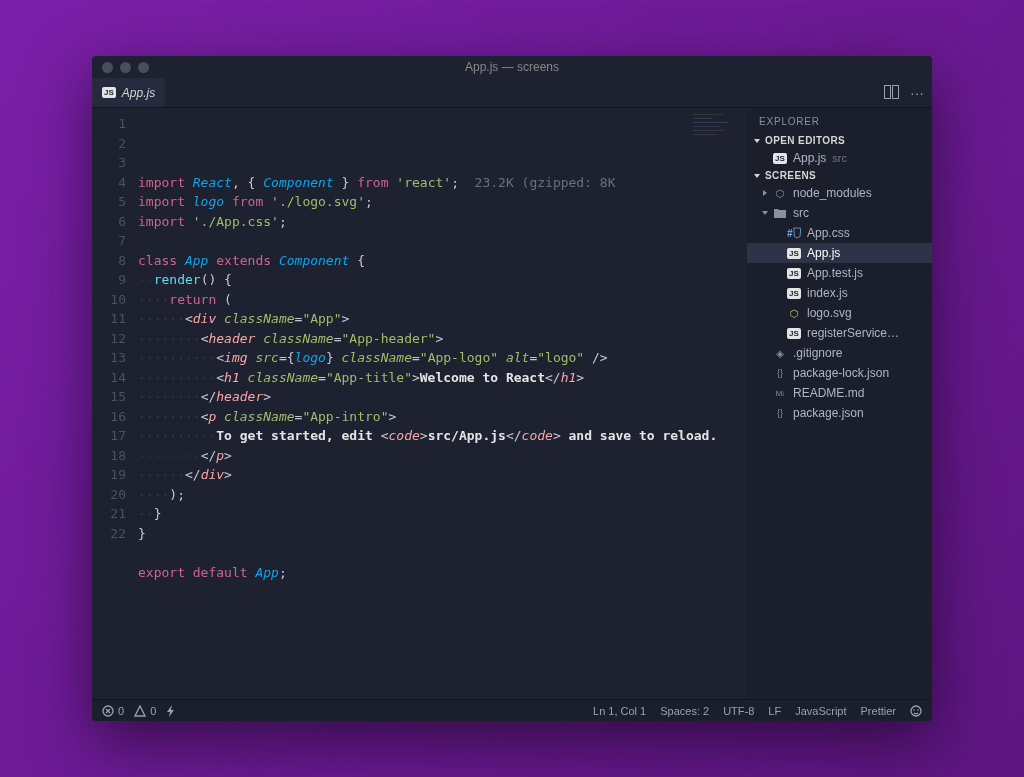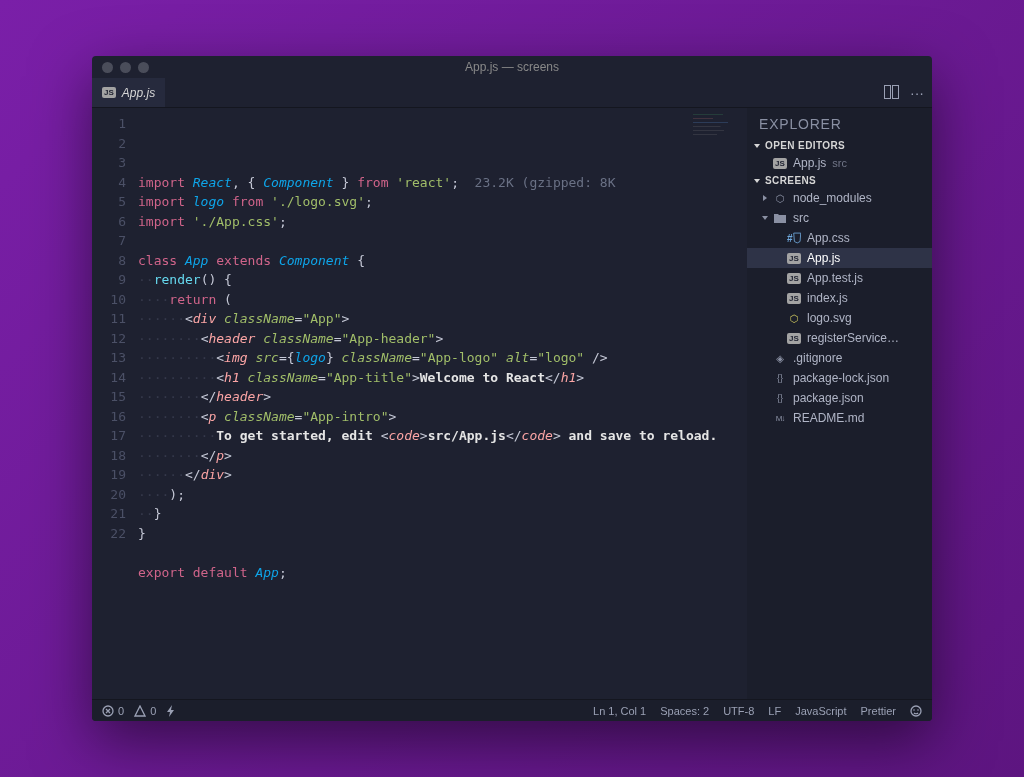--- a/index.html
+++ b/index.html
@@ -55,21 +55,21 @@
     align-items: center;
     gap: 6px;
     padding: 0 10px;
     height: 100%;
     color: #d6d6d6;
     font-size: 12px;
     font-style: italic;
     background: #262a3d;
   }
   .tab .js-badge, .js-badge {
-    background: #a3a3a3;
+    background: #e5e5e5;
     color: #1e2130;
     font-size: 8px;
     font-weight: 700;
     padding: 1px 2px;
     border-radius: 2px;
     font-style: normal;
   }
   .tab-actions {
     margin-left: auto;
     display: flex;
@@ -136,21 +136,21 @@
   
   .sidebar {
     width: 185px;
     background: #1b1e2b;
     color: #b0b5c6;
     font-size: 12px;
     padding-top: 6px;
     overflow: hidden;
   }
   .sb-title {
-    font-size: 14px;
+    font-size: 10px;
     letter-spacing: 0.8px;
     color: #8a90a3;
     padding: 2px 12px 6px;
   }
   .sb-section {
     font-size: 10px;
     font-weight: 700;
     letter-spacing: 0.4px;
     color: #d6d6d6;
     padding: 2px 8px;
@@ -339,26 +339,26 @@
           </div>
           <div class="sb-item depth1">
             <span class="ico ico-git"></span>
             <span>.gitignore</span>
           </div>
           <div class="sb-item depth1">
             <span class="ico ico-json"></span>
             <span>package-lock.json</span>
           </div>
           <div class="sb-item depth1">
+            <span class="ico ico-md"></span>
+            <span>README.md</span>
+          </div>
+          <div class="sb-item depth1">
             <span class="ico ico-json"></span>
             <span>package.json</span>
-          </div>
-          <div class="sb-item depth1">
-            <span class="ico ico-md"></span>
-            <span>README.md</span>
           </div>
         </div>
     </div>
   </div>
 
   <div class="statusbar">
     <div class="left">
       <span class="item">
         <svg width="12" height="12" viewBox="0 0 12 12">
             <circle cx="6" cy="6" r="5" fill="none" stroke="#9aa0b4" stroke-width="1.3"></circle>

